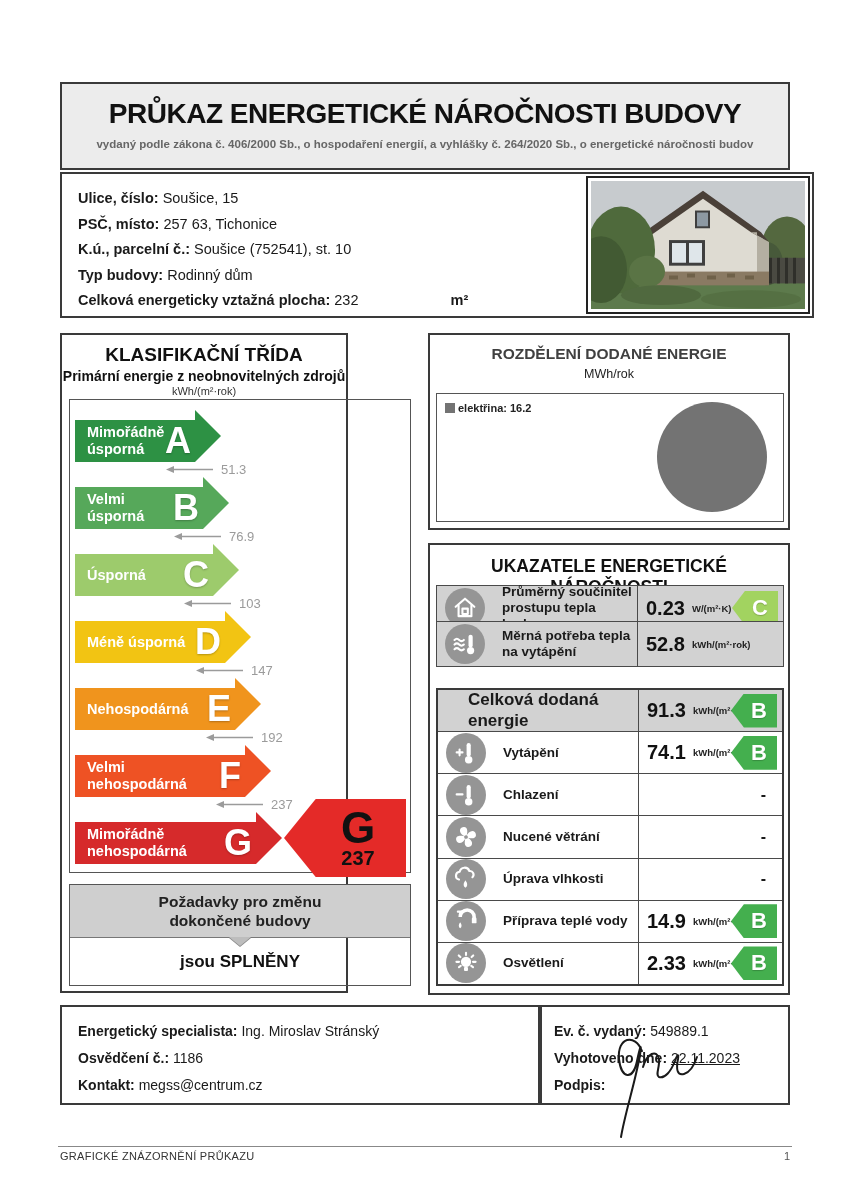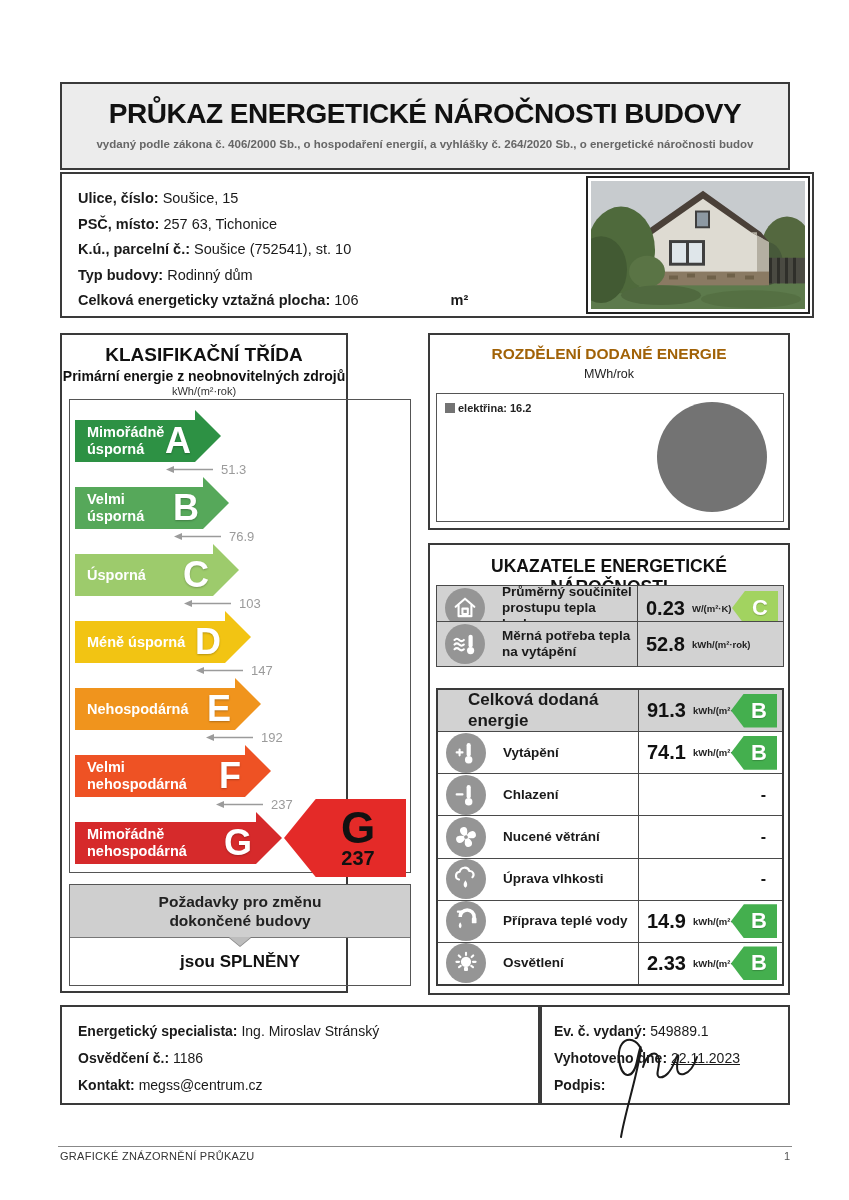--- a/index.html
+++ b/index.html
@@ -38,21 +38,21 @@
   .result-letter{font-size:44px;line-height:40px;font-weight:bold;color:#111;}
   .result-value{font-size:20px;line-height:20px;font-weight:bold;color:#111;}
 
   .req-box{position:absolute;left:7px;top:549px;width:342px;height:102px;border:1px solid #555;box-sizing:border-box;}
   .req-head{background:#cfcfcf;border-bottom:1px solid #777;height:52px;display:flex;align-items:center;justify-content:center;text-align:center;font-size:15.5px;font-weight:bold;color:#222;line-height:1.25;position:relative;}
   .req-tri{position:absolute;left:50%;bottom:-9px;margin-left:-11px;width:0;height:0;border-left:11px solid transparent;border-right:11px solid transparent;border-top:9px solid #bdbdbd;filter:drop-shadow(0 1px 0 #888);}
   .req-result{height:48px;display:flex;align-items:center;justify-content:center;font-size:17px;font-weight:bold;color:#111;}
 
   
   .dist-box{left:428px;top:333px;width:362px;height:197px;}
-  .dist-title{font-size:15.5px;font-weight:bold;text-align:center;margin-top:10px;color:#a16207;}
+  .dist-title{font-size:15.5px;font-weight:bold;text-align:center;margin-top:10px;color:#404040;}
   .dist-unit{font-size:12.5px;text-align:center;margin-top:4px;color:#222;}
   .dist-inner{position:absolute;left:6px;top:58px;width:348px;height:129px;border:1px solid #555;box-sizing:border-box;}
   .legend{position:absolute;left:8px;top:8px;display:flex;align-items:center;font-size:11px;font-weight:bold;color:#222;}
   .legend-swatch{width:10px;height:10px;background:currentColor;margin-right:3px;}
   .pie{position:absolute;right:16px;top:8px;width:110px;height:110px;border-radius:50%;background:currentColor;}
 
   
   .ukaz-box{left:428px;top:543px;width:362px;height:452px;}
   .ukaz-title{font-size:17.5px;font-weight:bold;text-align:center;margin-top:11px;color:#111;}
   .ind-standalone{position:absolute;left:6px;width:348px;height:46px;border:1px solid #4a4a4a;background:#d2d2d2;box-sizing:border-box;display:flex;}
@@ -94,21 +94,21 @@
   <div class="header-title">PRŮKAZ ENERGETICKÉ NÁROČNOSTI BUDOVY</div>
   <div class="header-sub">vydaný podle zákona č. 406/2000 Sb., o hospodaření energií, a vyhlášky č. 264/2020 Sb., o energetické náročnosti budov</div>
 </div>
 
 <div class="abs box addr-box">
   <div class="addr-rows">
     <div class="addr-row"><b>Ulice, číslo:</b> <span>Soušice, 15</span></div>
     <div class="addr-row"><b>PSČ, místo:</b> <span>257 63, Tichonice</span></div>
     <div class="addr-row"><b>K.ú., parcelní č.:</b> <span>Soušice (752541), st. 10</span></div>
     <div class="addr-row"><b>Typ budovy:</b> <span>Rodinný dům</span></div>
-    <div class="addr-row"><b>Celková energeticky vztažná plocha:</b> <span>106</span><span class="addr-unit">m²</span></div>
+    <div class="addr-row"><b>Celková energeticky vztažná plocha:</b> <span>232</span><span class="addr-unit">m²</span></div>
   </div>
   <div class="photo-frame">
     <svg viewBox="0 0 214 130" preserveAspectRatio="none">
       <rect x="0" y="0" width="214" height="130" fill="#c7cbce"></rect>
       <rect x="0" y="88" width="214" height="42" fill="#5d7a4c"></rect>
       <ellipse cx="196" cy="70" rx="26" ry="34" fill="#54683f"></ellipse>
       <ellipse cx="176" cy="84" rx="16" ry="22" fill="#47593a"></ellipse>
       <rect x="168" y="78" width="46" height="26" fill="#4a4a42"></rect>
       <rect x="170" y="78" width="3" height="26" fill="#2f2f2a"></rect>
         <rect x="178" y="78" width="3" height="26" fill="#2f2f2a"></rect>

